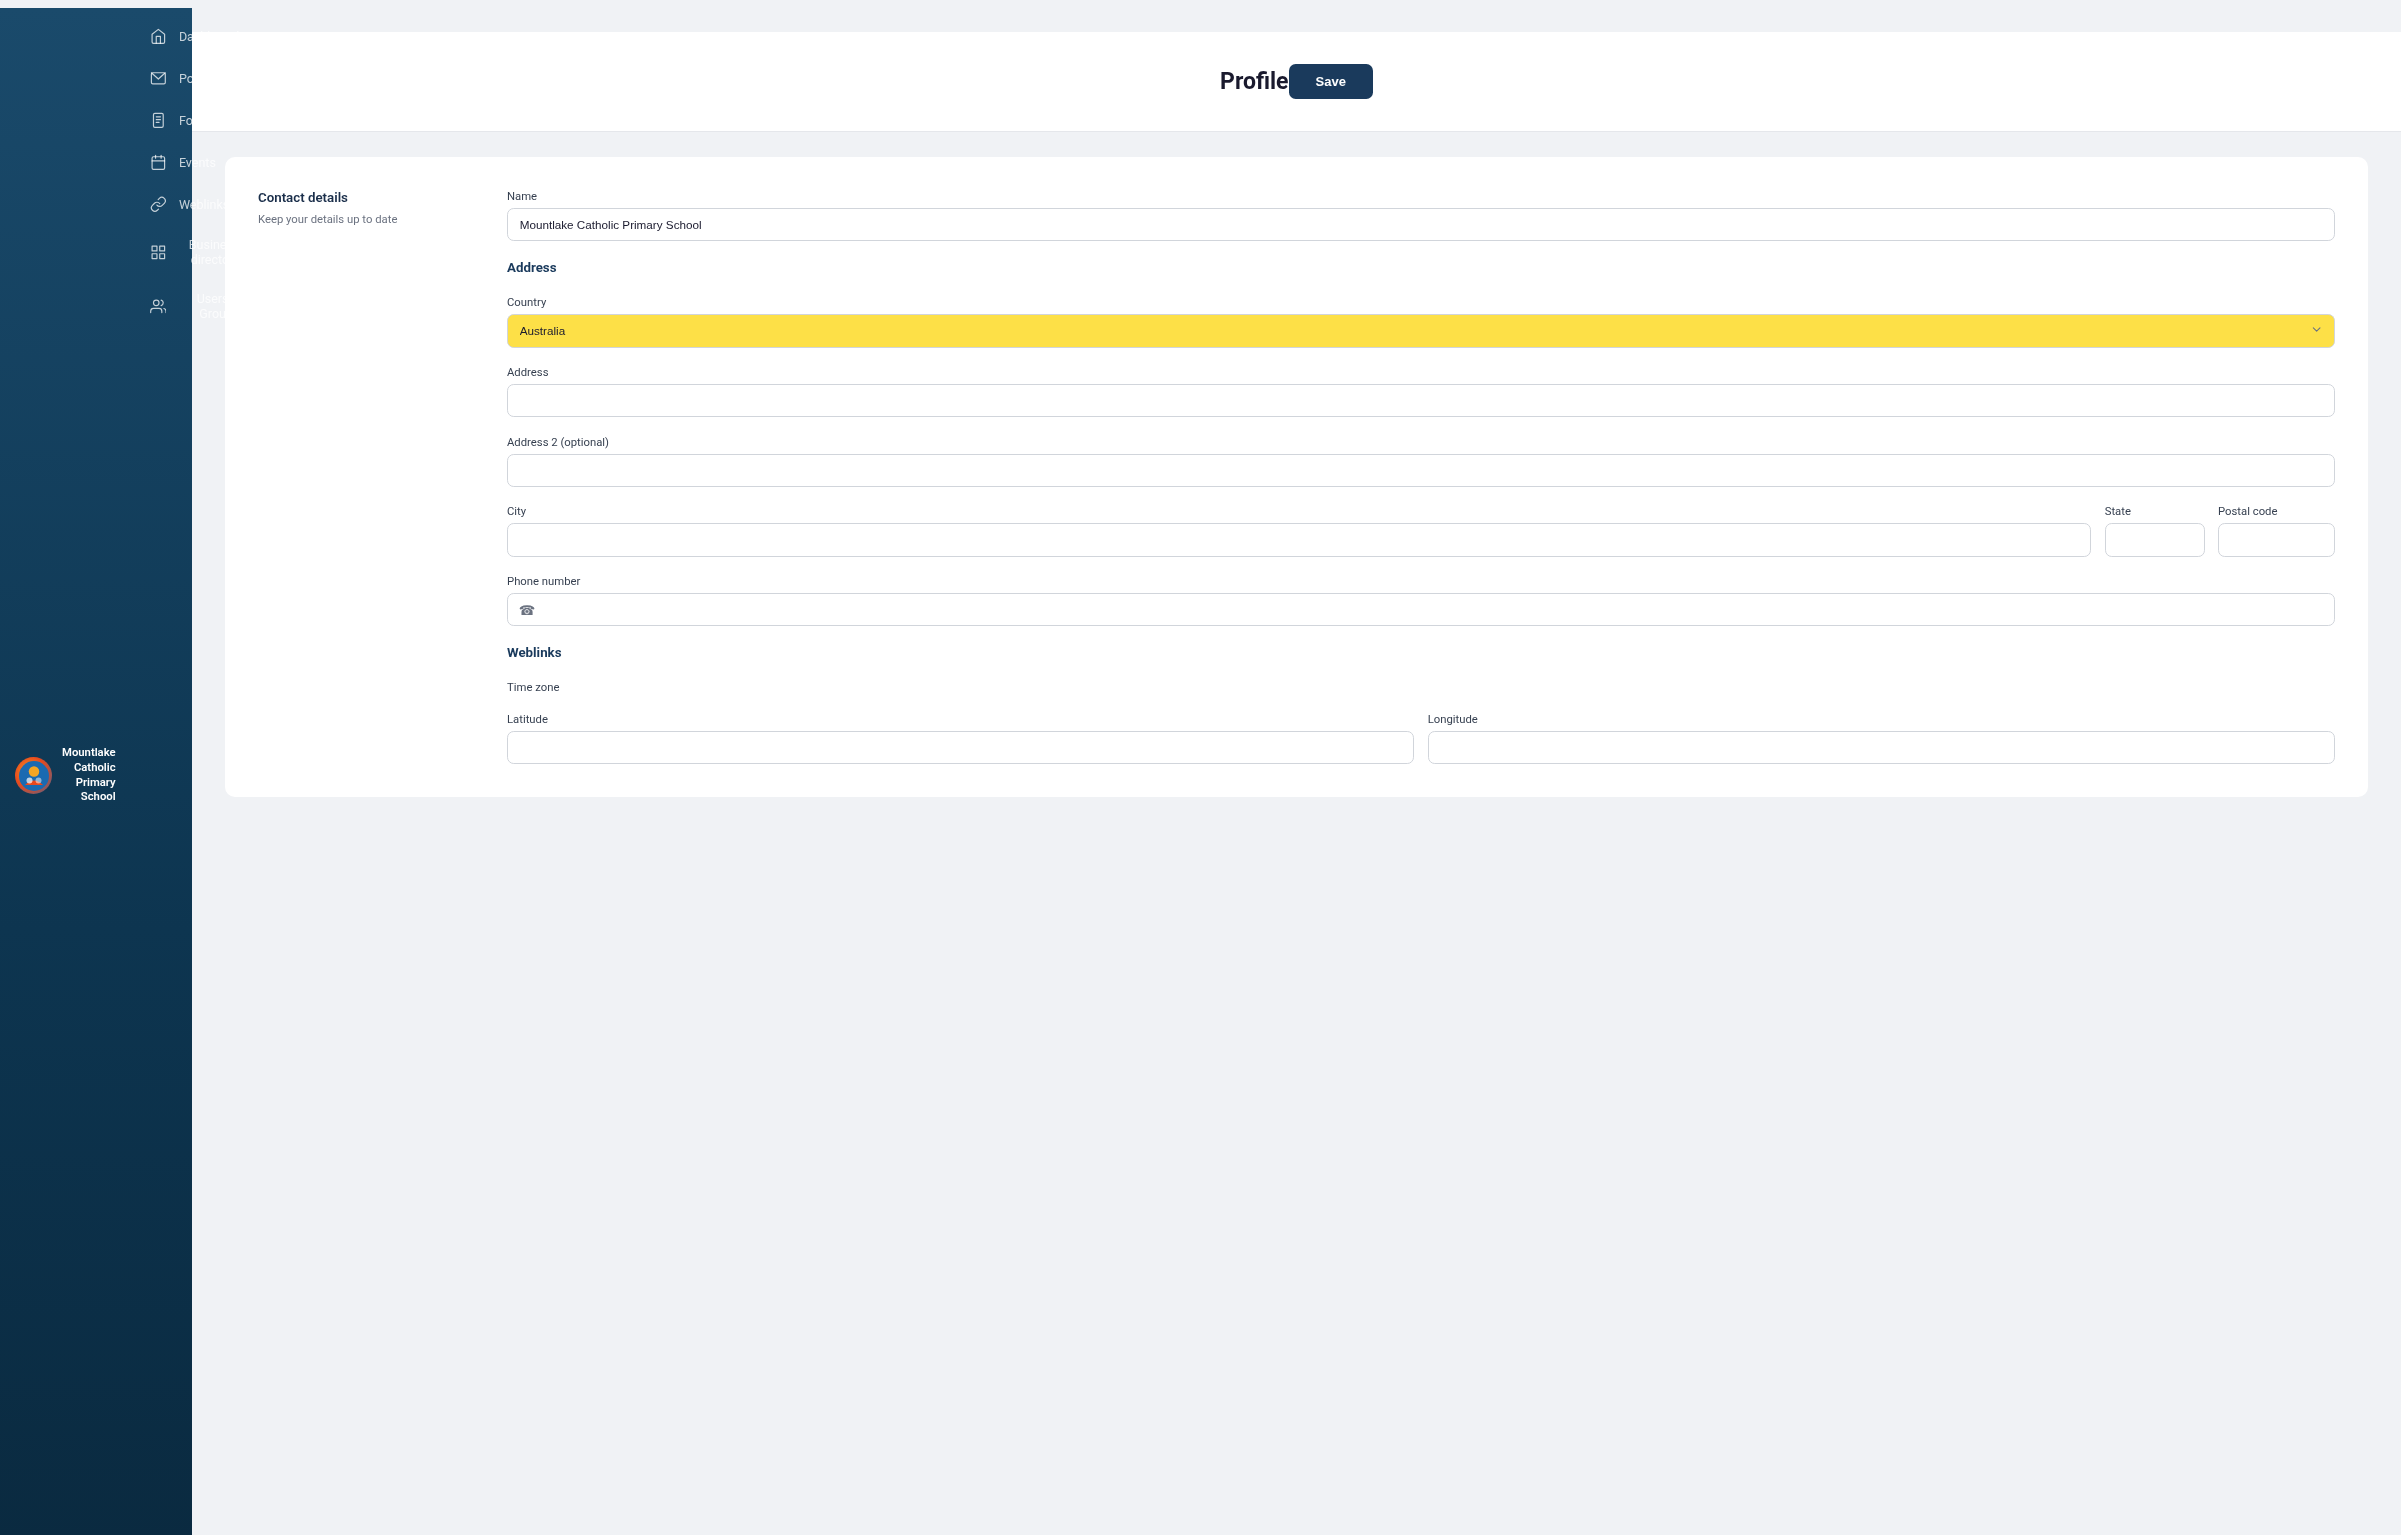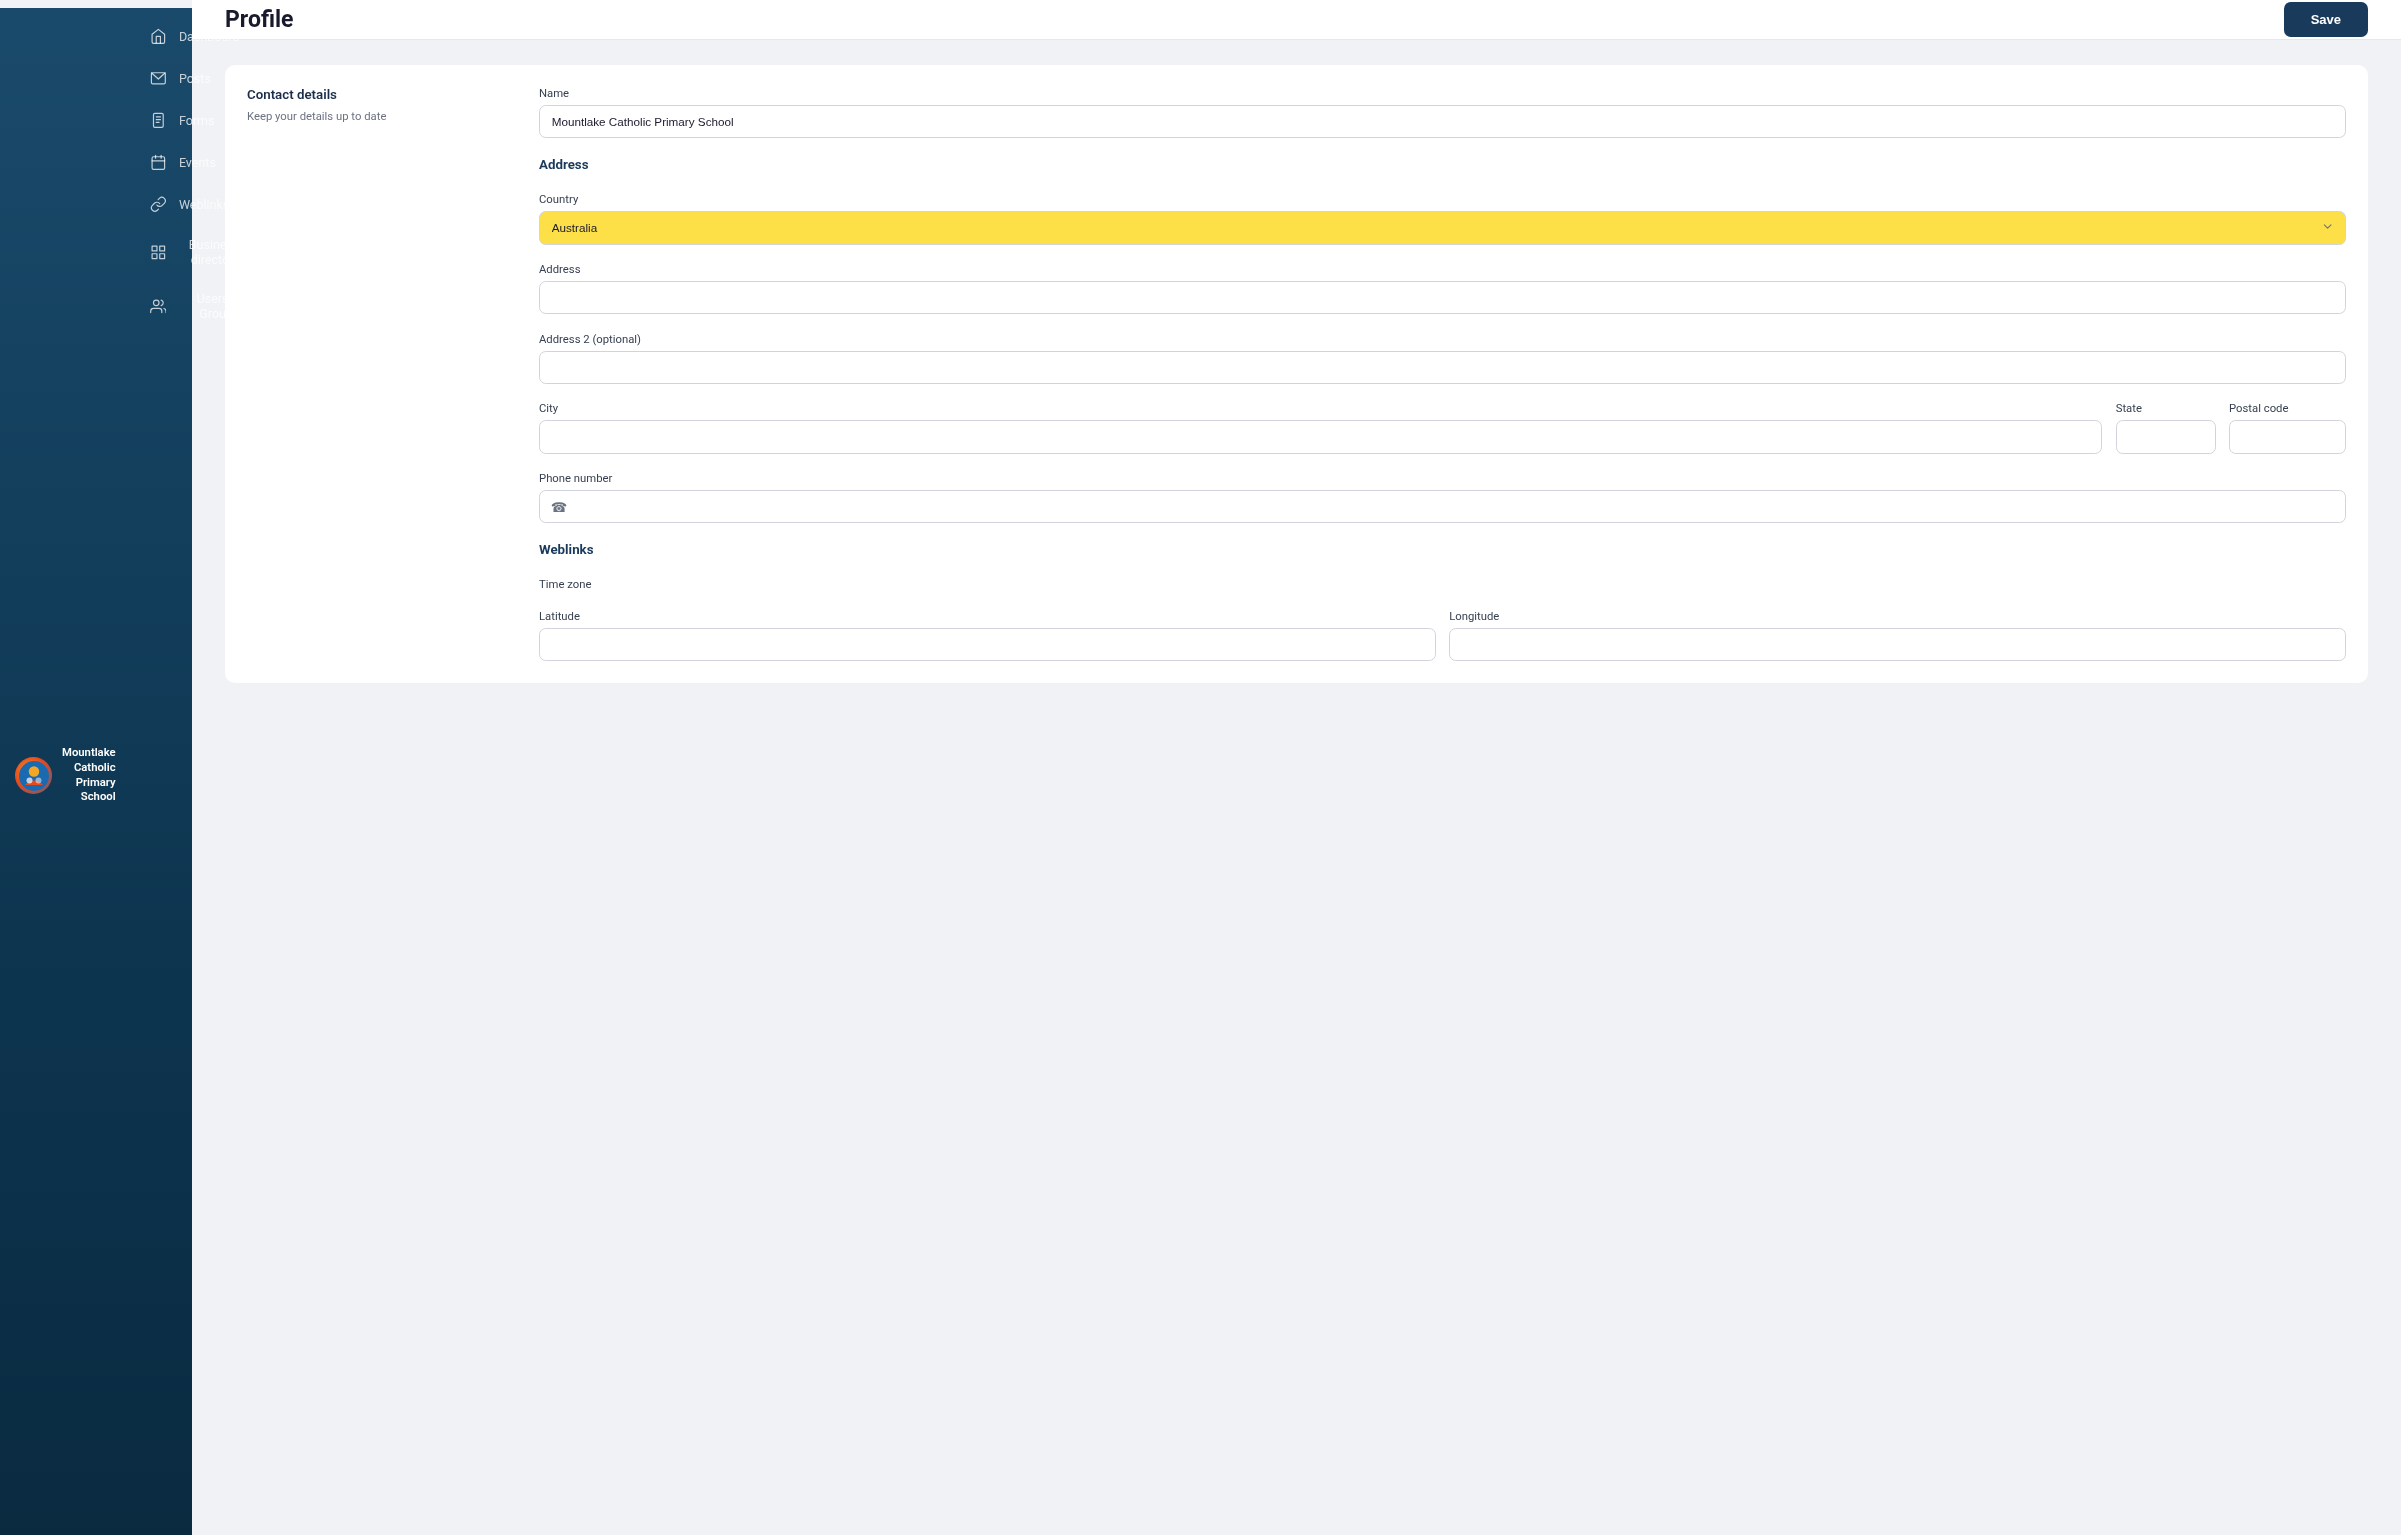--- a/index.html
+++ b/index.html
@@ -97,25 +97,26 @@
       margin-left: 192px;
       flex: 1;
       display: flex;
       flex-direction: column;
       min-height: 100vh;
     }
 
     
     .header {
       background: white;
-      padding: 2px 33px;
+      padding: 32px 33px;
       display: flex;
       align-items: center;
-      justify-content: space-between;
+      justify-content: center;
       border-bottom: 0.8px solid #e5e7eb;
+      margin-top: 32px;
     }
     .page-title {
       font-size: 23px;
       font-weight: 700;
       color: #1a1a2e;
     }
     .save-button {
       background: #1a3a5c;
       color: white;
       border: none;
@@ -130,23 +131,23 @@
     
     .content {
       padding: 25px 33px;
       flex: 1;
     }
 
     
     .card {
       background: white;
       border-radius: 10px;
-      padding: 22px;
-      display: flex;
-      gap: 75px;
+      padding: 33px;
+      display: flex;
+      gap: 32px;
     }
 
     
     .card-left {
       width: 217px;
       min-width: 217px;
     }
     .section-title {
       font-size: 13.3px;
       font-weight: 600;

